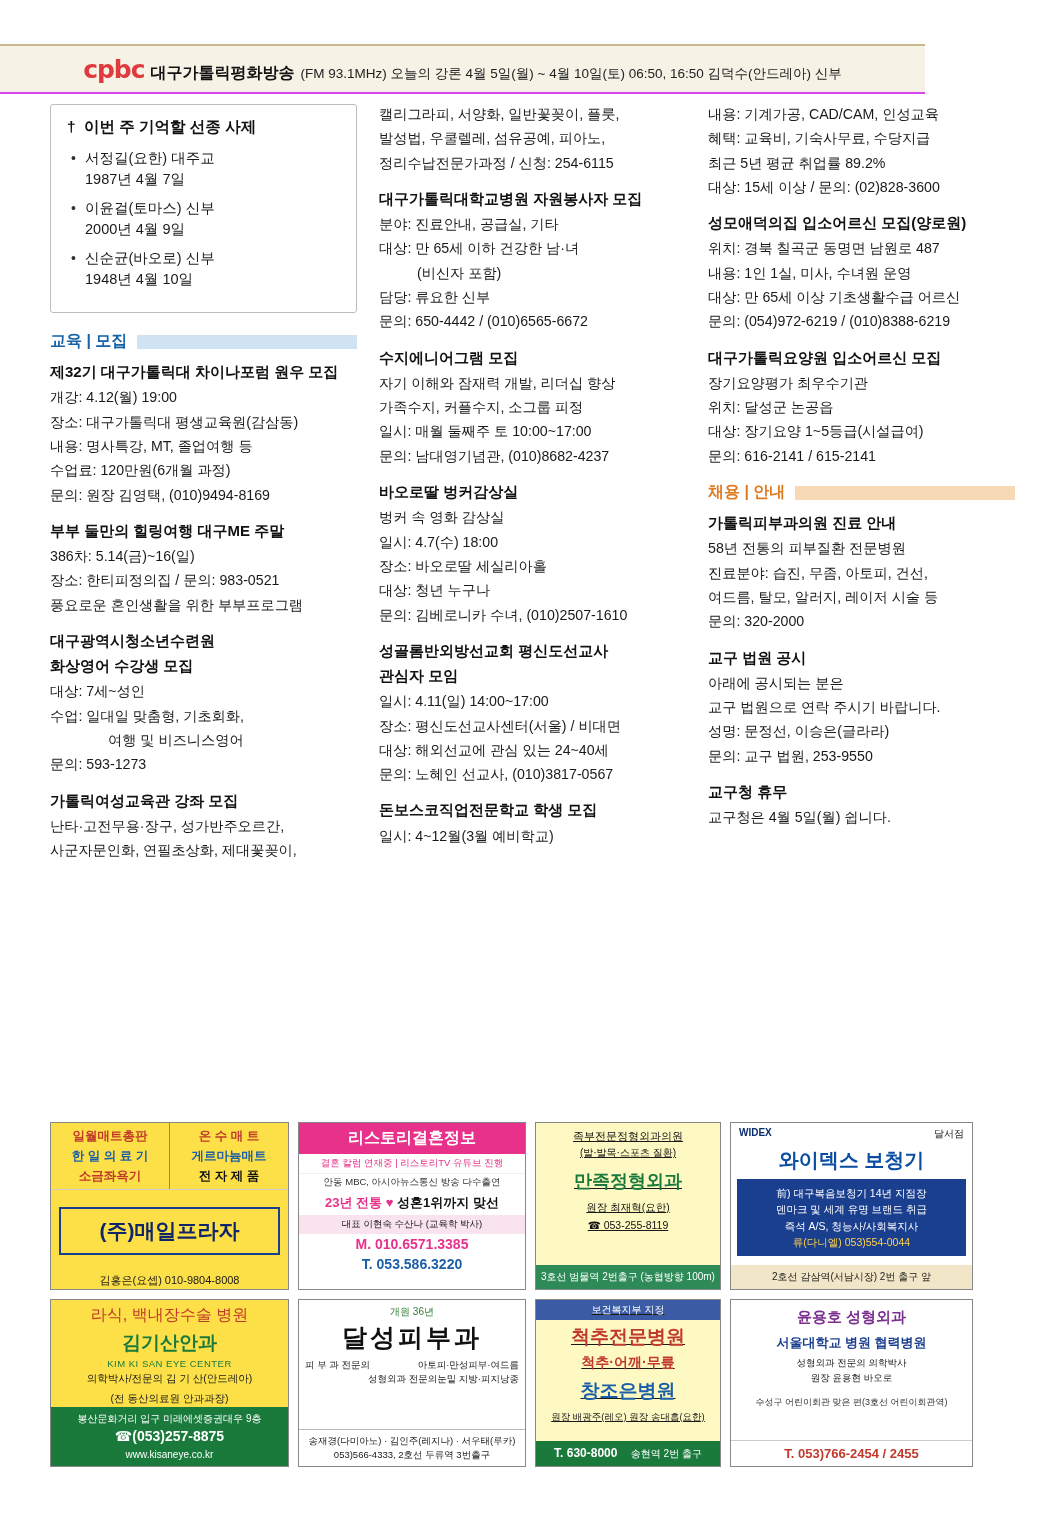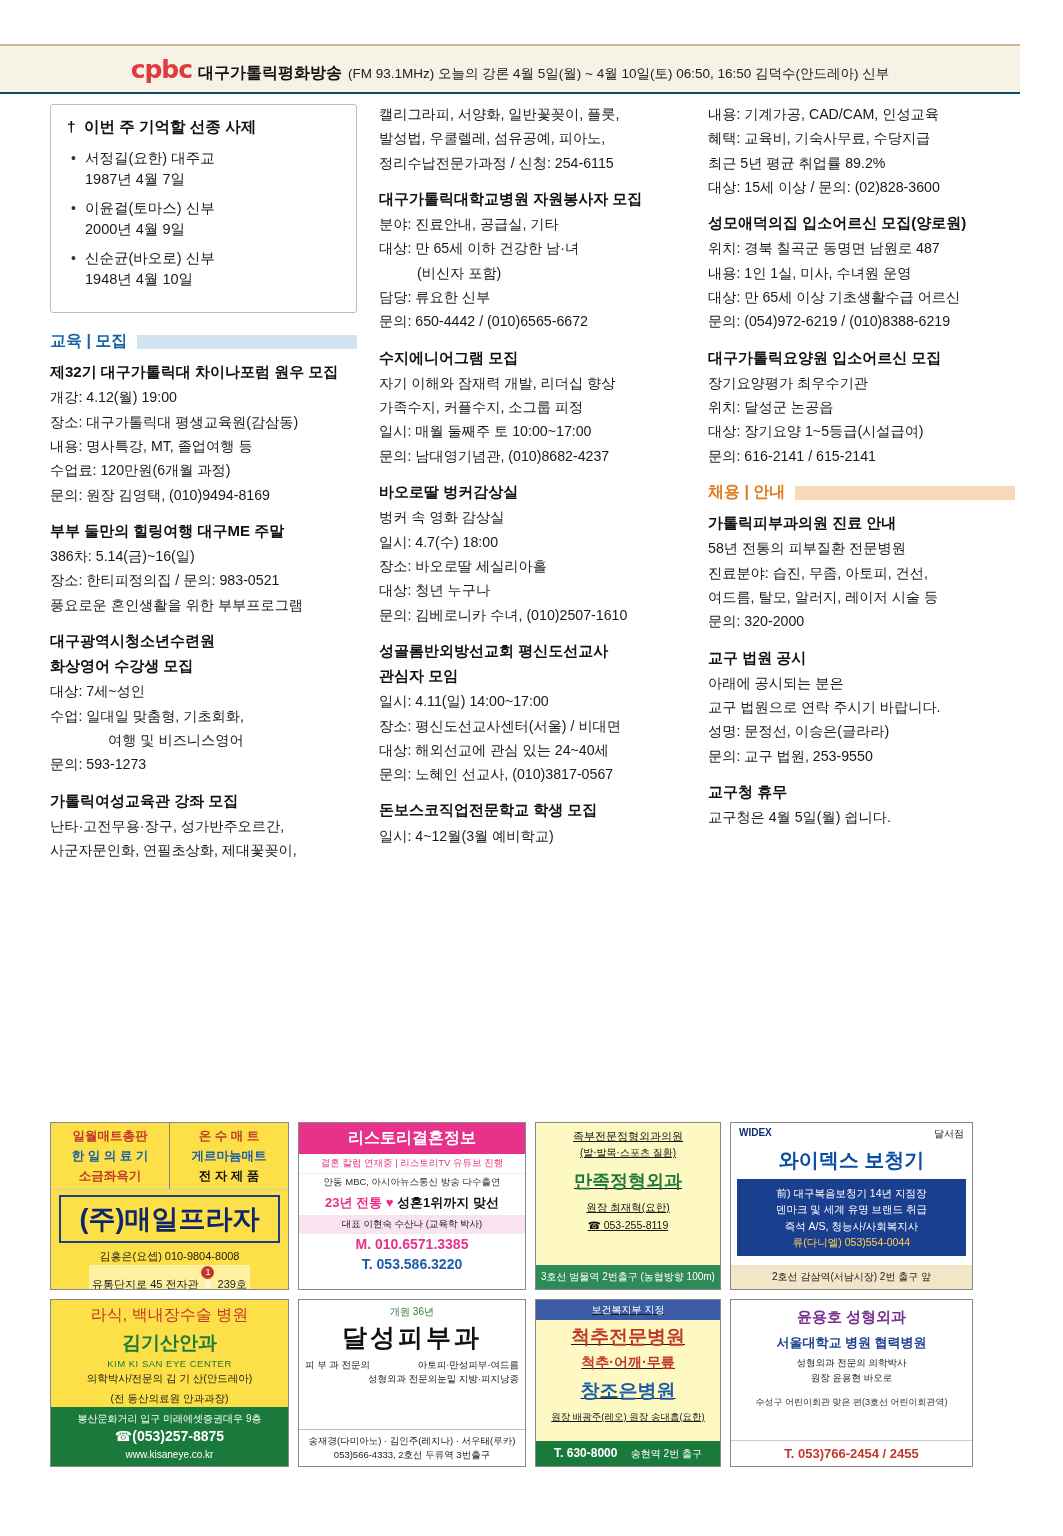--- a/index.html
+++ b/index.html
@@ -8,23 +8,23 @@
     background:#ffffff;
     font-family:"Liberation Sans","DejaVu Sans",sans-serif;
     color:#1a1a1a;
     position:relative;
     overflow:hidden;
   }
   .page{position:relative;width:1063px;height:1536px;}
 
   
   .masthead{
-    position:absolute;left:0;top:44px;width:1020px;height:46px;
+    position:absolute;left:0;top:44px;width:925px;height:46px;
     background:#f6f2e6;
-    border-top:2px solid #c8b98e;border-bottom:2px solid #0c4a6e;
+    border-top:2px solid #c8b98e;border-bottom:2px solid #d946ef;
     display:flex;align-items:center;justify-content:center;
   }
   .masthead .inner{display:flex;align-items:baseline;gap:6px;}
   .cpbc{
     font-family:"DejaVu Sans",sans-serif;
     font-weight:bold;font-size:25px;color:#e03a3e;letter-spacing:-1px;
   }
   .mast-main{font-size:16px;font-weight:bold;color:#111;}
   .mast-sub{font-size:13.5px;color:#222;}
 
@@ -80,21 +80,21 @@
   .ad4{width:243px;background:#fff;}
 
   
   .a1top{display:flex;height:66px;border-bottom:1px solid #ccc;}
   .a1l{width:50%;border-right:1px solid #888;font-size:12.5px;font-weight:bold;color:#c0392b;display:flex;flex-direction:column;justify-content:center;gap:3px;}
   .a1l div:nth-child(2){color:#1b5fa8;}
   .a1l div:nth-child(3){color:#c0392b;}
   .a1r{width:50%;font-size:12.5px;font-weight:bold;color:#c0392b;display:flex;flex-direction:column;justify-content:center;gap:3px;}
   .a1r div:nth-child(2){color:#1b5fa8;}
   .a1r div:nth-child(3){color:#111;}
-  .a1mid{height:44px;border:2px solid #1b3f8f;margin:5px 8px;display:flex;align-items:center;justify-content:center;font-size:27px;font-weight:bold;color:#10266b;}
+  .a1mid{height:44px;border:2px solid #1b3f8f;margin:17px 8px;display:flex;align-items:center;justify-content:center;font-size:21px;font-weight:bold;color:#10266b;}
   .a1b{font-size:11px;line-height:1.5;}
   .a1b .y{background:#fdf0a0;display:inline-block;padding:1px 3px;}
   .a1b .circ{display:inline-block;background:#c0392b;color:#fff;border-radius:50%;width:13px;height:13px;line-height:13px;font-size:9px;}
 
   
   .a2h{background:#e8318a;color:#fff;font-size:16px;font-weight:bold;padding:5px 0;}
   .a2s{background:#fff;color:#e8318a;font-size:9.5px;padding:3px 0;border-bottom:1px solid #eee;}
   .a2s2{font-size:9.5px;color:#333;padding:2px 0;}
   .a2t{background:#fff;color:#111;font-size:13px;font-weight:bold;padding:3px 0;}
   .a2t .pink{color:#e8318a;}

